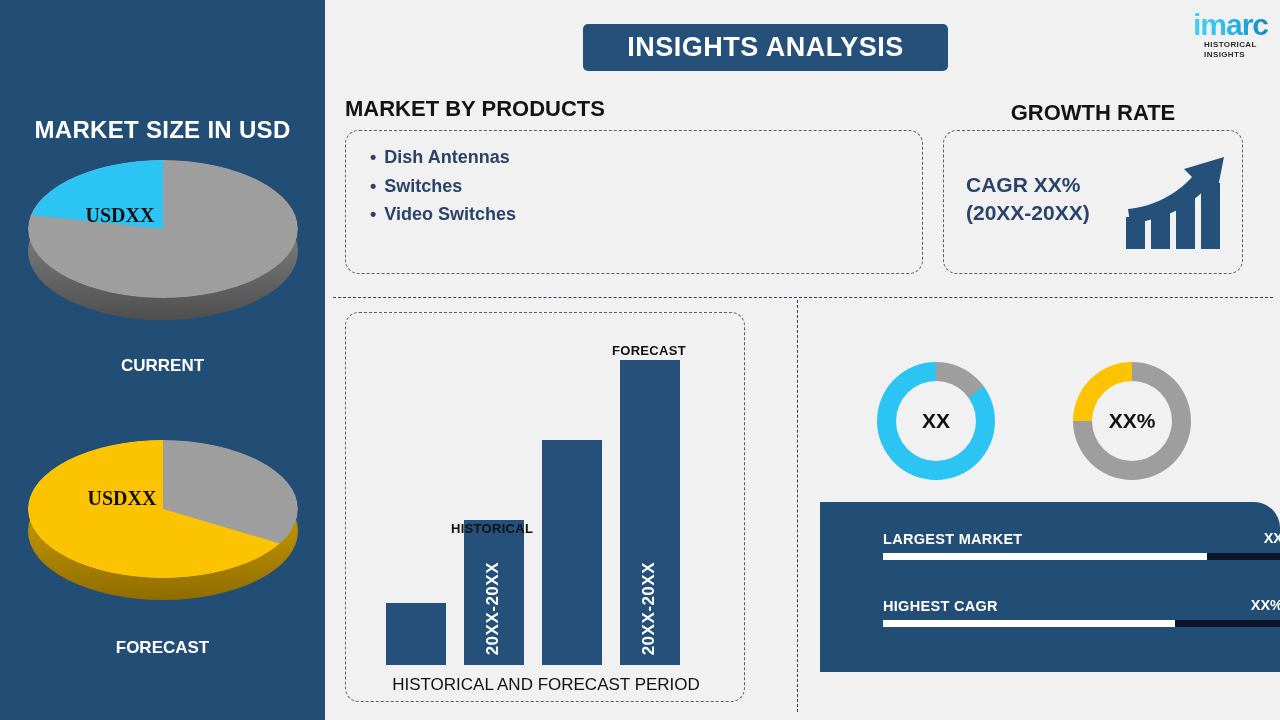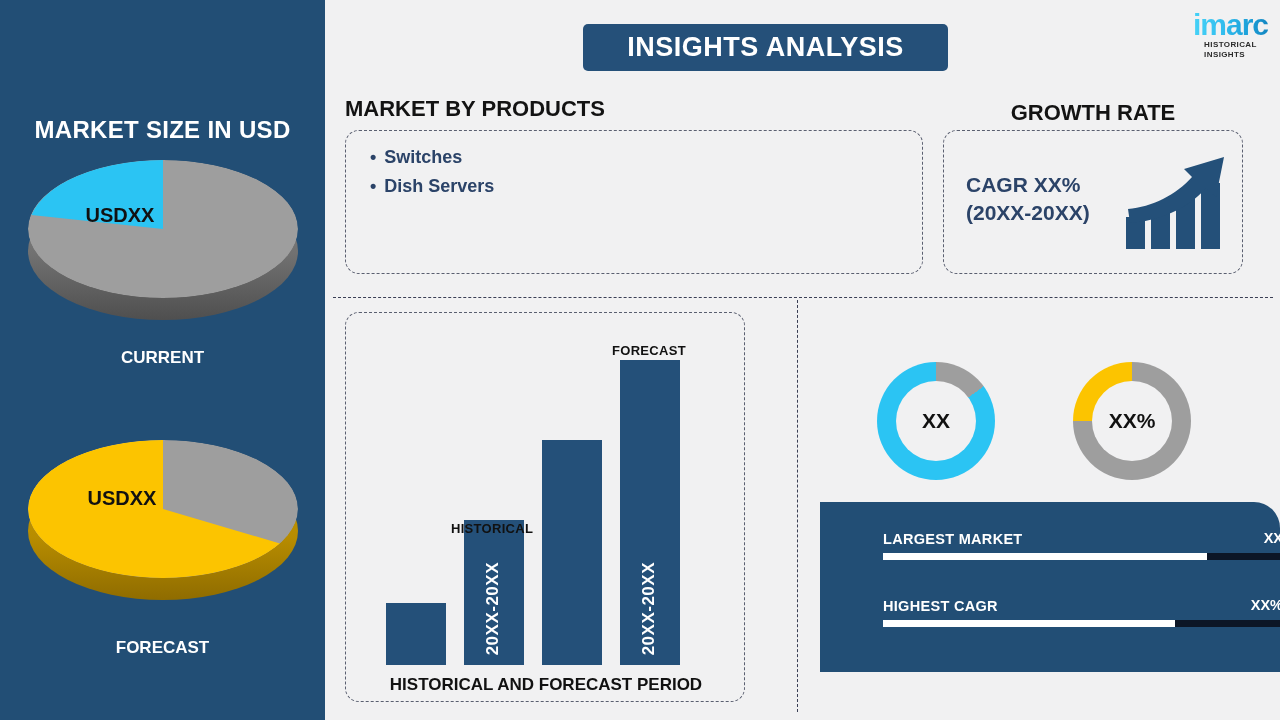--- a/index.html
+++ b/index.html
@@ -18,21 +18,21 @@
   #sidebar-title{
     position:absolute; top:100px; left:0; width:325px;
     text-align:center; color:#ffffff; font-weight:bold;
     font-size:24px; letter-spacing:.3px;margin-top:16px;
   }
   .pie-wrap{ position:absolute; left:0; width:325px; }
   .pie-label{
     position:absolute; left:0; width:325px; text-align:center;
     color:#ffffff; font-weight:bold; font-size:17px;
   }
-  .pie3d{ position:relative; width:270px; height:160px; margin:0 auto; }
+  .pie3d{ position:relative; width:270px; height:160px; margin:0 auto;font-family:Liberation Serif, serif; }
   .pie3d .side{
     position:absolute; left:0; top:22px; width:270px; height:138px;
     border-radius:50%/50%;
     background:linear-gradient(180deg,#8d8d8d 0%,#6f6f6f 55%,#4f4f4f 100%);
   }
   .pie3d .side.yellowside{
     background:linear-gradient(180deg,#c79a00 0%,#b78c00 55%,#8f6c00 100%);
   }
   .pie3d .top{
     position:absolute; left:0; top:0; width:270px; height:138px;
@@ -102,21 +102,21 @@
     position:absolute; color:#ffffff; font-size:17px; font-weight:bold;
     writing-mode:vertical-rl; transform:rotate(180deg);
     bottom:48px; letter-spacing:.5px;
   }
   .bar-toplabel{
     position:absolute; color:#111111; font-size:13px; font-weight:bold;
     letter-spacing:.3px; white-space:nowrap;
   }
   #bar-axis-label{
     position:absolute; left:0; bottom:8px; width:400px; text-align:center;
-    font-size:17px; font-weight:bold; color:#111111;
+    font-size:17px; font-weight:normal; color:#111111;
   }
 
   
   .donut{ position:absolute; width:118px; height:118px; border-radius:50%; }
   .donut .hole{
     position:absolute; left:19px; top:19px; width:80px; height:80px;
     border-radius:50%; background:#f1f1f2;
     display:flex; align-items:center; justify-content:center;
     font-size:21px; font-weight:bold; color:#111;
   }
@@ -143,21 +143,21 @@
     <div class="pie3d">
       <div class="side"></div>
       <div class="top">
         <svg width="270" height="138" viewBox="0 0 100 100" preserveAspectRatio="none">
           <circle cx="50" cy="50" r="50" fill="#9E9E9E"></circle>
           <path d="M50 50 L50 0 A50 50 0 0 0 1.3 39.8 Z" fill="#2BC4F3"></path>
         </svg>
       </div>
       <div class="slice-text" style="left:58px; top:44px;">USDXX</div>
     </div>
-    <div class="pie-label" style="top:188px;text-align:center;">CURRENT</div>
+    <div class="pie-label" style="top:196px;text-align:center;">CURRENT</div>
   </div>
 
   <div class="pie-wrap" style="top:440px;">
     <div class="pie3d">
       <div class="side yellowside"></div>
       <div class="top">
         <svg width="270" height="138" viewBox="0 0 100 100" preserveAspectRatio="none">
           <circle cx="50" cy="50" r="50" fill="#9E9E9E"></circle>
           <path d="M50 50 L50 0 A50 50 0 1 0 93.3 75 Z" fill="#FCC400"></path>
         </svg>
@@ -180,22 +180,23 @@
       <span>INSIGHTS</span>
     </span>
   </div>
 
   <div id="hdiv"></div>
   <div id="vdiv"></div>
 
   <div class="sec-title" style="left:20px; top:96px;">MARKET BY PRODUCTS</div>
   <div id="products-box" class="dashbox">
     <ul id="products-list">
+      <li>Dish Antennas</li>
       <li>Switches</li>
-      <li>Dish Servers</li>
+      <li>Video Switches</li>
     </ul>
   </div>
 
   <div class="sec-title" style="left:618px; top:100px; width:300px; text-align:center;">GROWTH RATE</div>
   <div id="growth-box" class="dashbox">
     <div id="cagr-text">
       <span>CAGR XX%</span><br>
       <span>(20XX-20XX)</span>
     </div>
     <svg id="growth-icon" width="108" height="102" viewBox="0 0 108 102">

